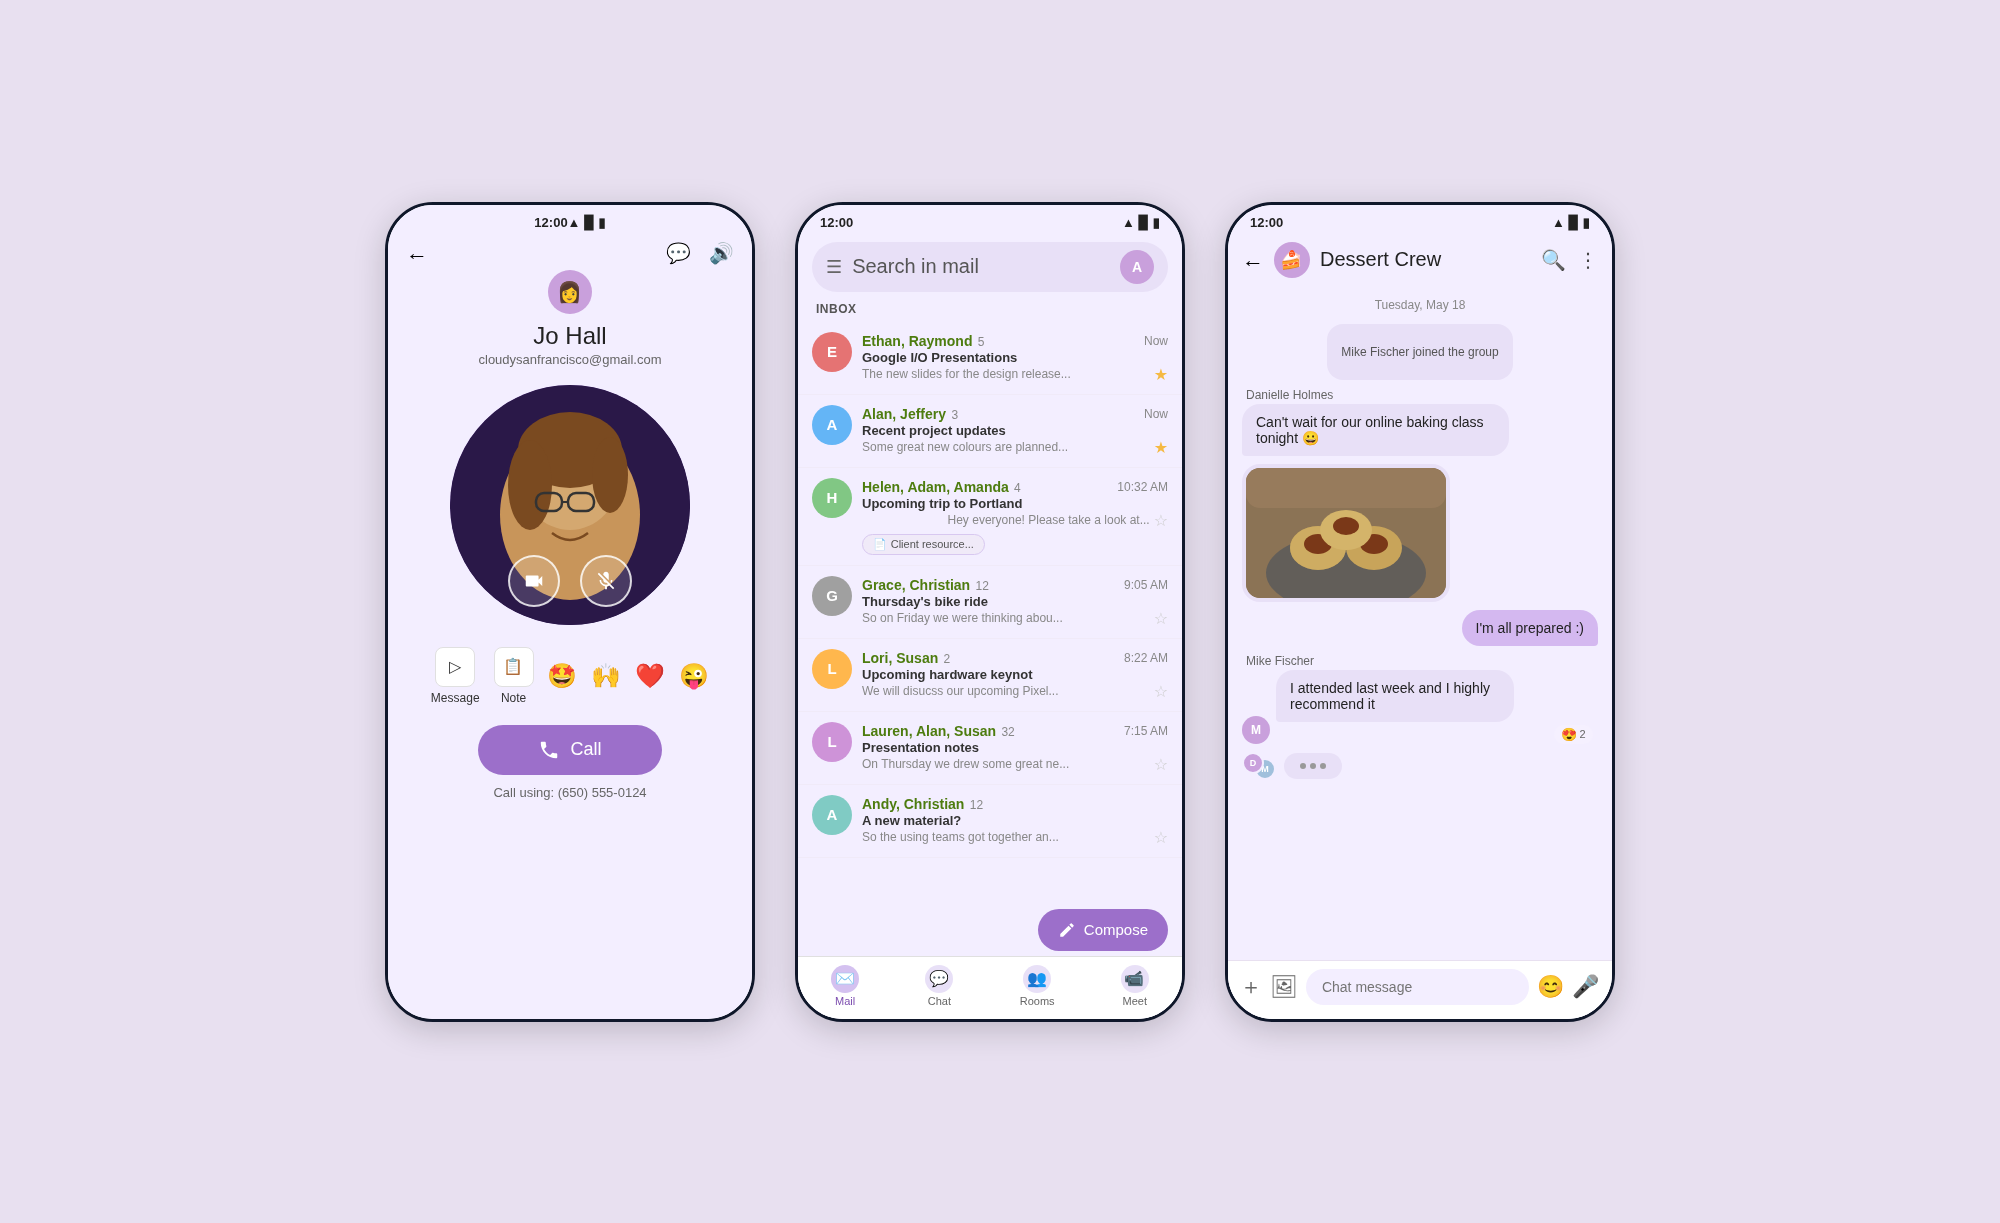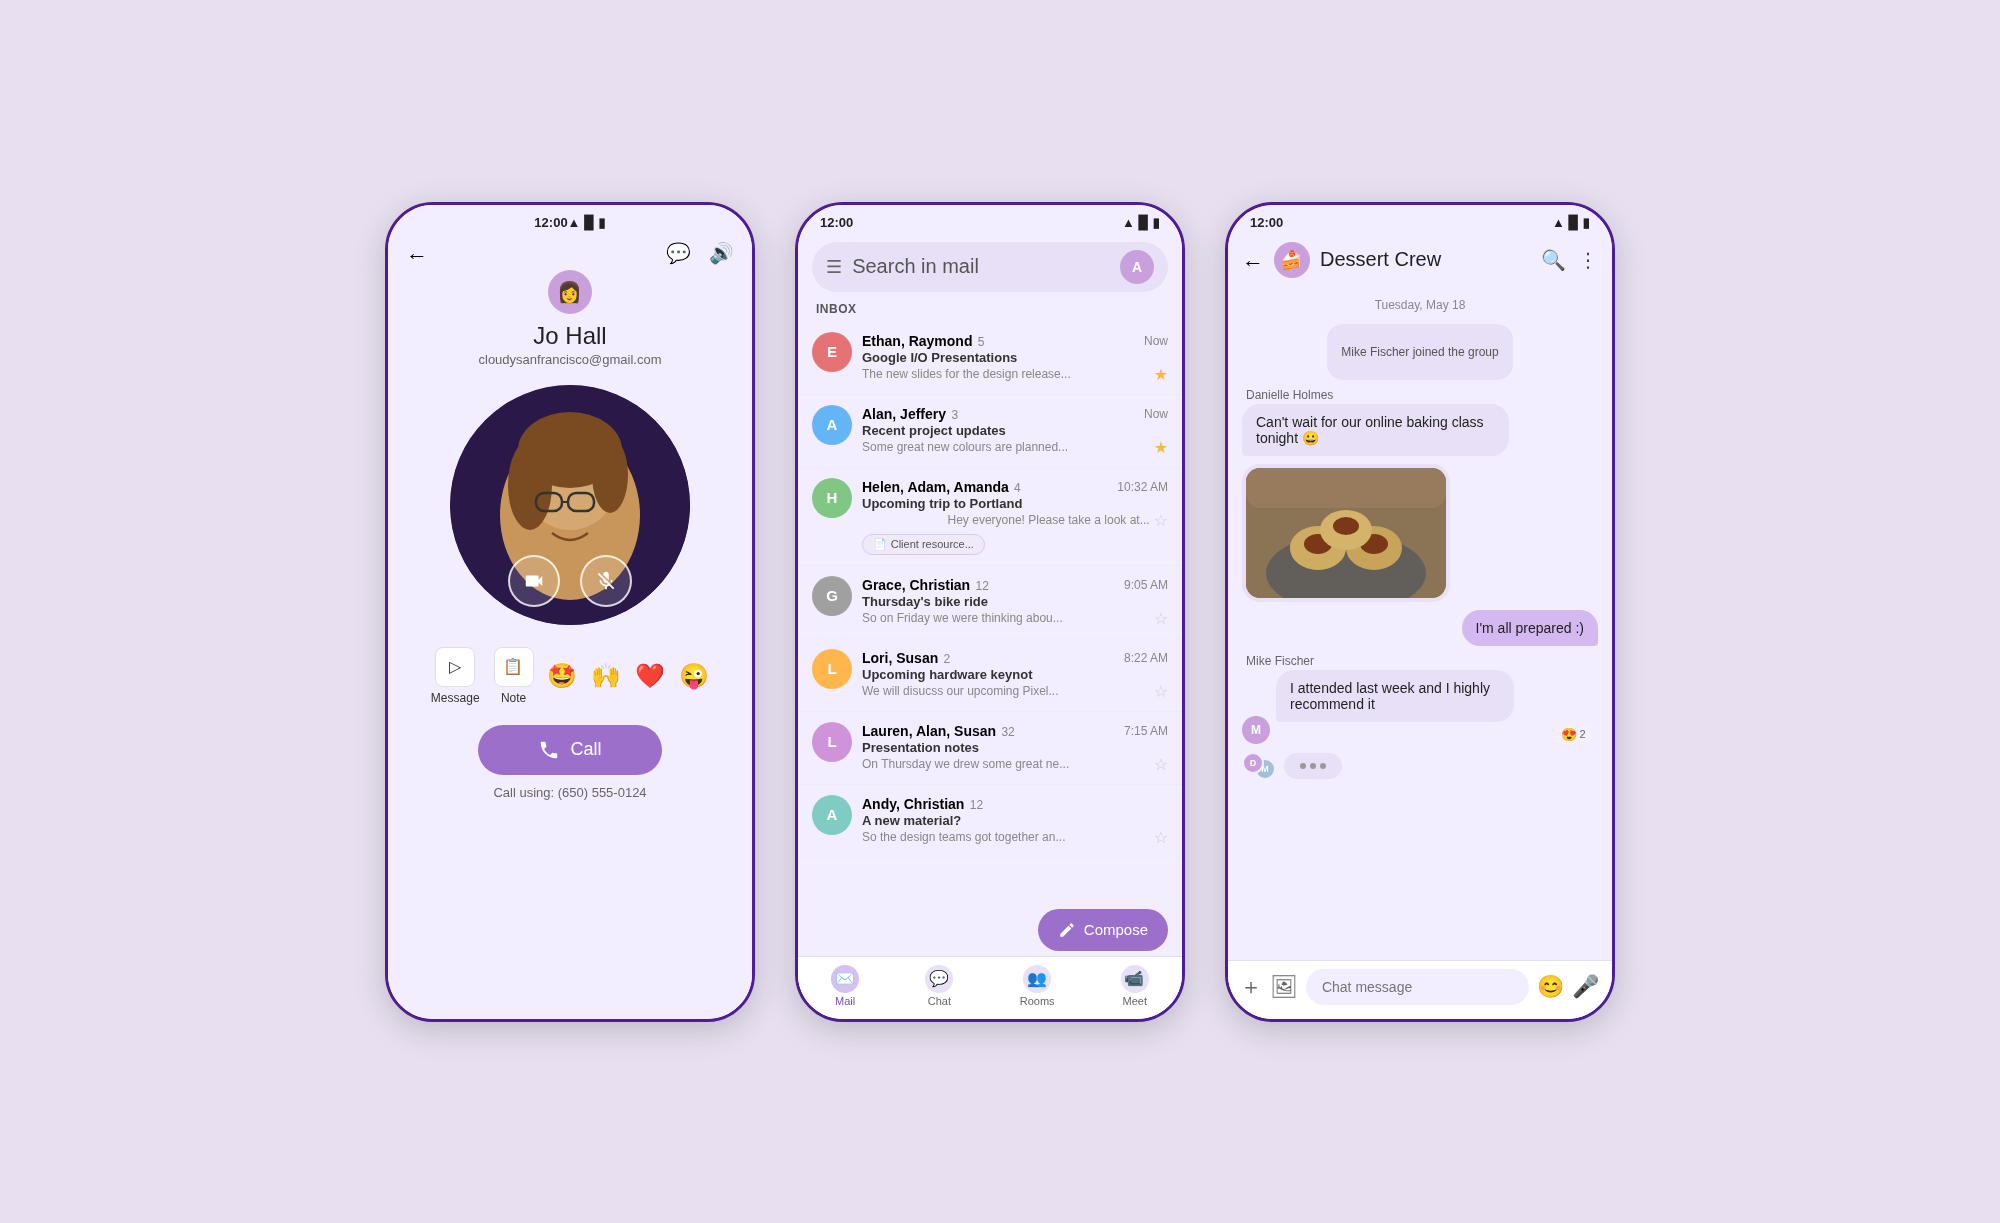--- a/index.html
+++ b/index.html
@@ -12,21 +12,21 @@
       justify-content: center;
       gap: 40px;
       font-family: 'Google Sans', Arial, sans-serif;
       overflow: hidden;
     }
 
     
     .phone {
       background: #fff;
       border-radius: 48px;
-      border: 3px solid #4c1d95;
+      border: 3px solid #0f172a;
       overflow: hidden;
       position: relative;
       box-shadow: 0 8px 32px rgba(0,0,0,0.18);
     }
     .phone-1 { width: 370px; height: 820px; }
     .phone-2 { width: 390px; height: 820px; }
     .phone-3 { width: 390px; height: 820px; }
 
     
     .status-bar {
@@ -159,21 +159,21 @@
     .p2-email-avatar {
       width: 40px; height: 40px; border-radius: 50%;
       flex-shrink: 0;
       background: #bbb;
       overflow: hidden;
       display: flex; align-items: center; justify-content: center;
       font-size: 15px; color: #fff; font-weight: 600;
     }
     .p2-email-content { flex: 1; min-width: 0; }
     .p2-email-header { display: flex; justify-content: space-between; align-items: center; }
-    .p2-email-sender { font-size: 14px; font-weight: 600; color: #000000; }
+    .p2-email-sender { font-size: 14px; font-weight: 600; color: #4d7c0f; }
     .p2-email-count { font-size: 12px; color: #888; margin-left: 2px; }
     .p2-email-time { font-size: 12px; color: #888; }
     .p2-email-subject { font-size: 13px; font-weight: 600; color: #333; white-space: nowrap; overflow: hidden; text-overflow: ellipsis; }
     .p2-email-preview { font-size: 12px; color: #888; white-space: nowrap; overflow: hidden; text-overflow: ellipsis; }
     .p2-star { font-size: 16px; color: #f5b942; margin-left: 4px; }
     .p2-star-empty { font-size: 16px; color: #ccc; margin-left: 4px; }
     .p2-attachment-chip {
       display: inline-flex; align-items: center; gap: 4px;
       background: #f0eaf8; border: 1px solid #d8c8f0;
       border-radius: 16px; padding: 3px 10px;
@@ -553,21 +553,21 @@
 
       <div class="p2-email-item">
         <div class="p2-email-avatar" style="background:#80cbc4;">A</div>
         <div class="p2-email-content">
           <div class="p2-email-header">
             <span><span class="p2-email-sender">Andy, Christian</span><span class="p2-email-count"> 12</span></span>
             <span class="p2-email-time"></span>
           </div>
           <div class="p2-email-subject">A new material?</div>
           <div style="display:flex;align-items:center;justify-content:space-between;">
-            <span class="p2-email-preview">So the design teams got together an...</span>
+            <span class="p2-email-preview">So the using teams got together an...</span>
             <span class="p2-star-empty">☆</span>
           </div>
         </div>
       </div>
     </div>
 
     <div class="p2-bottom-nav">
       <div class="p2-nav-item active">
         <div class="p2-nav-icon">✉️</div>
         <span>Mail</span>

